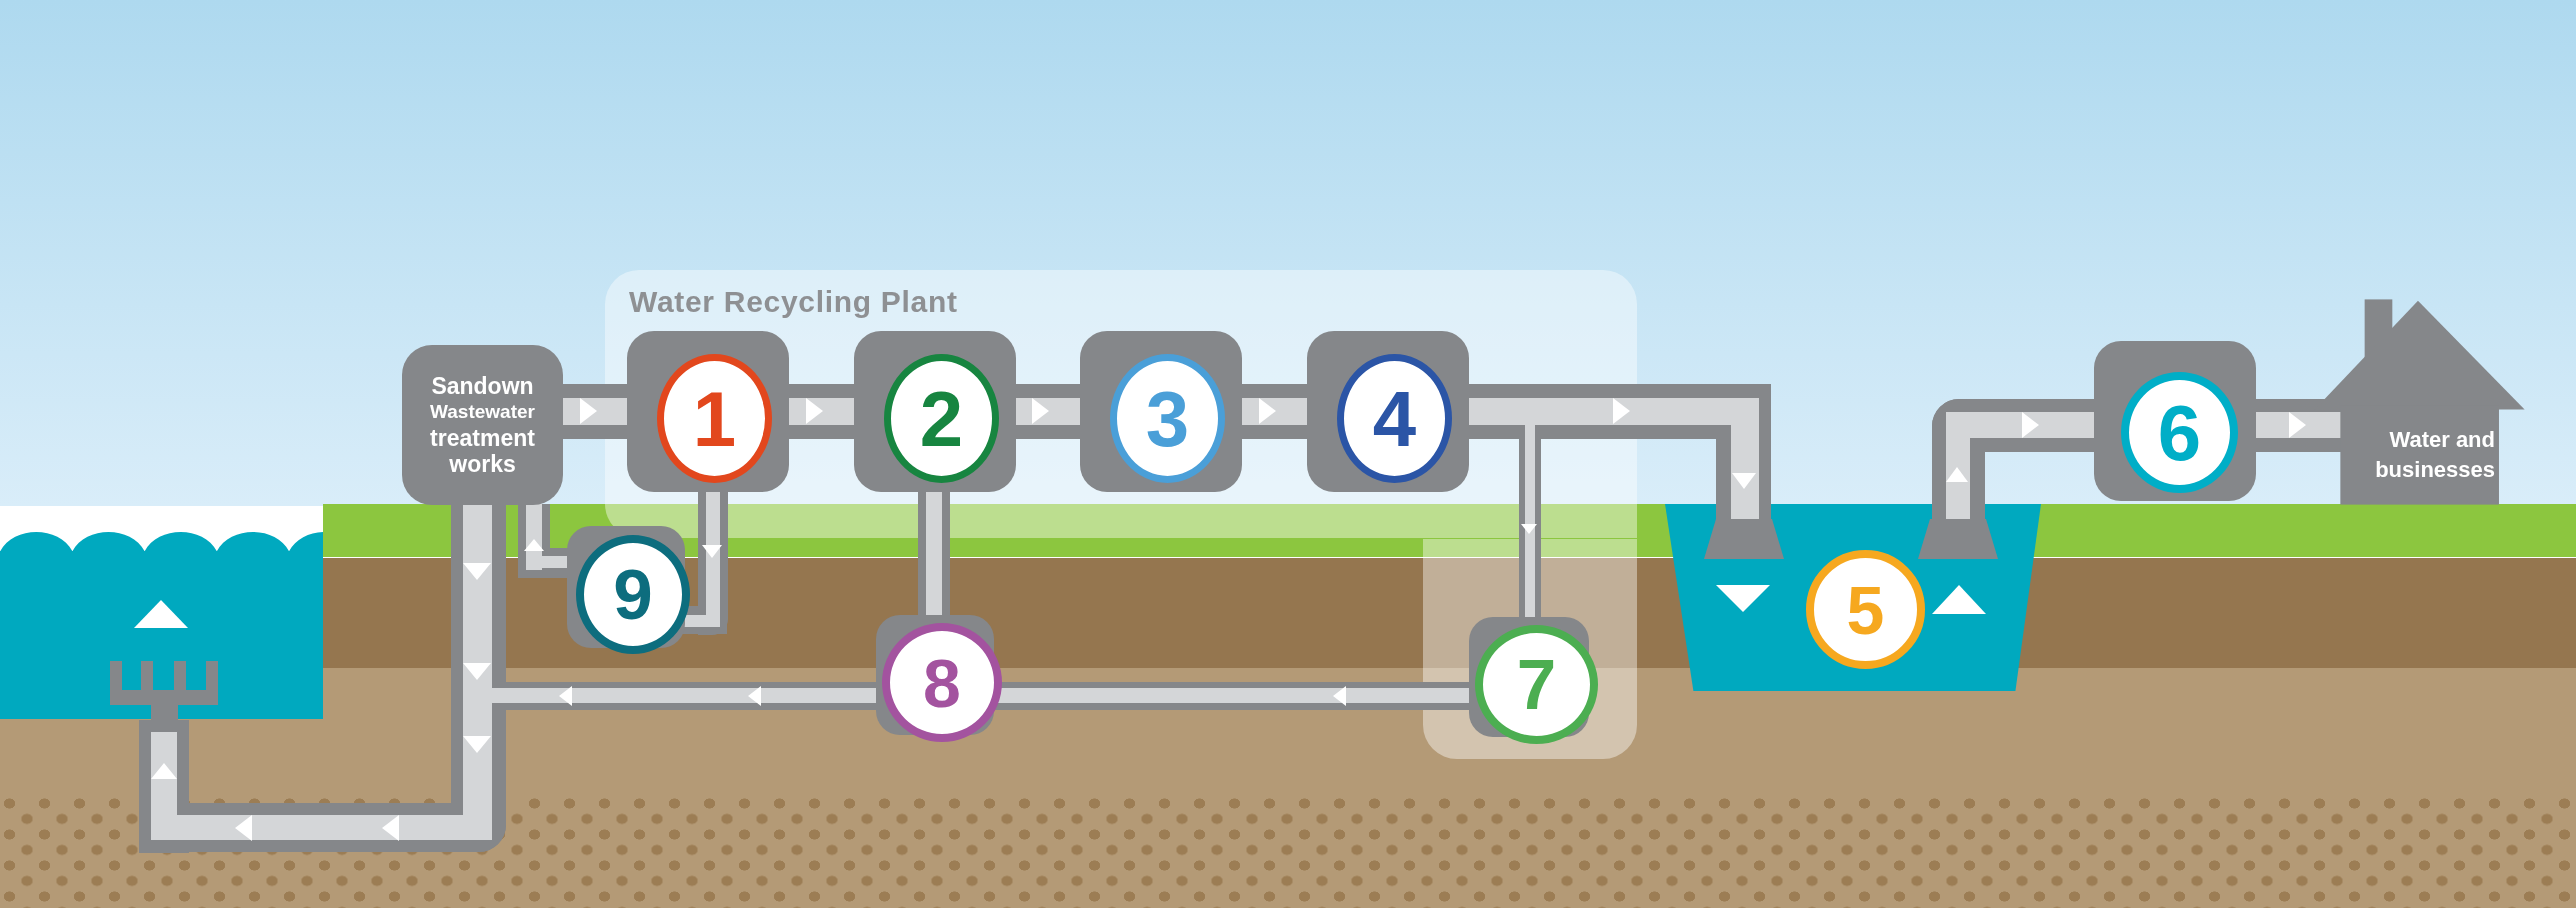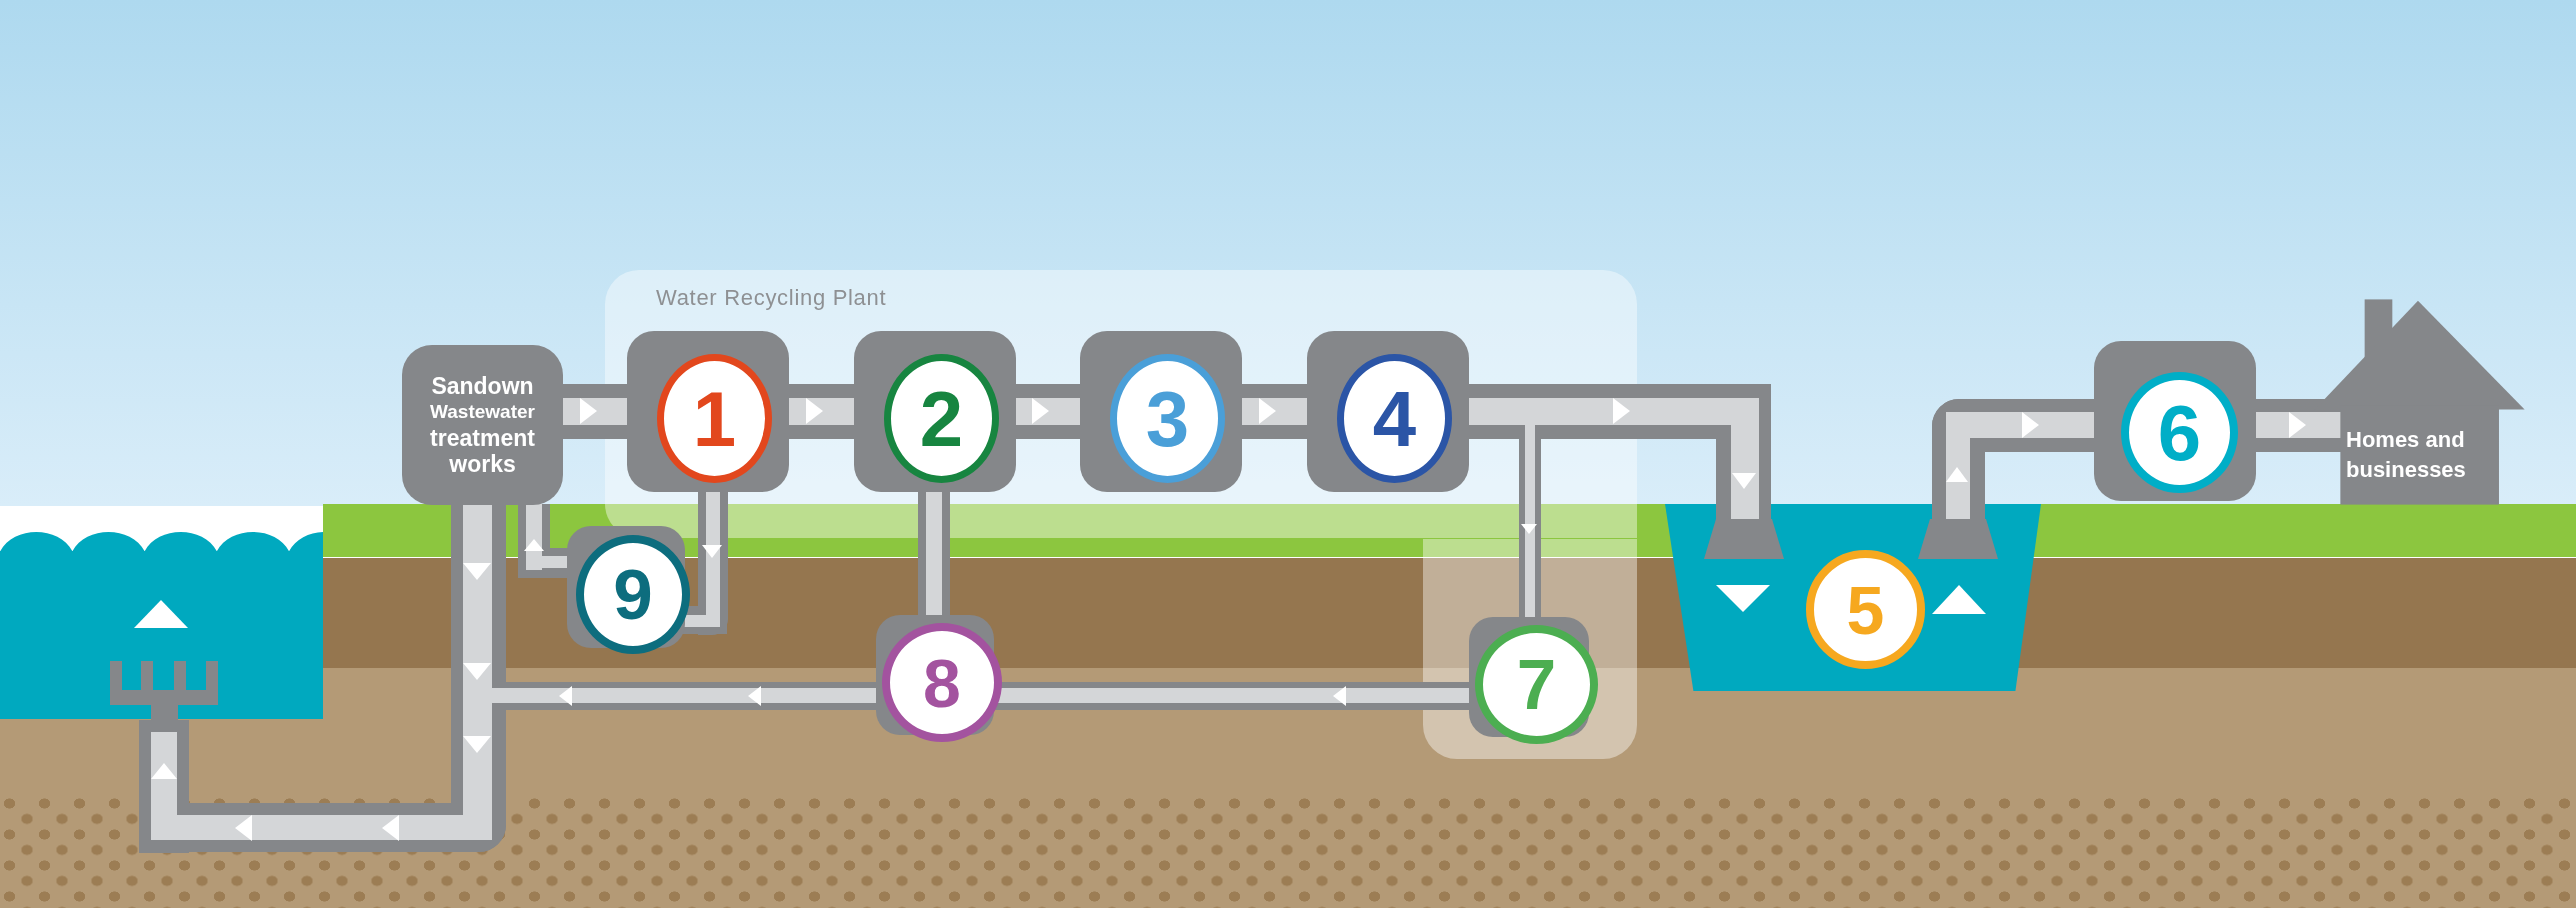--- a/index.html
+++ b/index.html
@@ -10,21 +10,21 @@
   .pi{position:absolute;background:var(--pipe-inner)}
   .box{position:absolute;background:var(--box);border-radius:27px}
   .ring{position:absolute;background:#fff;border-style:solid;border-radius:50%;
         display:flex;align-items:center;justify-content:center}
   .num{font-weight:bold;line-height:1}
   .tri{position:absolute;width:0;height:0;border-style:solid;border-color:transparent}
   .ar{border-width:13.5px 0 13.5px 17.6px;border-left-color:var(--arrow)}
   .al{border-width:10px 13.5px 10px 0;border-right-color:var(--arrow)}
   .ad{border-width:17.6px 14px 0 14px;border-top-color:var(--arrow)}
   .au{border-width:0 14px 17.6px 14px;border-bottom-color:var(--arrow)}
-  .whitetxt{color:#fff;font-weight:bold;text-align:left}
+  .whitetxt{color:#fff;font-weight:bold;text-align:right}
   .overlay{position:absolute;background:rgba(255,255,255,0.42)}
 </style>
 </head>
 <body>
 
 <div id="scene">
 
   <div class="abs" style="left:0;top:0;width:2576px;height:506px;background:linear-gradient(var(--sky-top),var(--sky-bot))"></div>
   <div class="abs" style="left:323px;top:504px;width:1381px;height:53px;background:var(--grass)"></div>
   <div class="abs" style="left:2001px;top:504px;width:575px;height:53px;background:var(--grass)"></div>
@@ -100,21 +100,21 @@
   <div class="box" style="left:1469px;top:617px;width:120px;height:120px;border-radius:24px"></div>
   <div class="box" style="left:876px;top:615px;width:118px;height:120px;border-radius:24px"></div>
   <div class="box" style="left:567px;top:526px;width:118px;height:122px;border-radius:24px"></div>
 
   <svg class="abs" style="left:2312px;top:297px;color:var(--box)" width="216" height="210" viewBox="0 0 320 310">
     <rect x="78" y="3" width="41" height="140" fill="currentColor"></rect>
     <polygon points="4,166 157,5 315,166" fill="currentColor"></polygon>
     <rect x="42" y="160" width="235" height="147" fill="currentColor"></rect>
   </svg>
   <div class="abs whitetxt" style="left:2346px;top:425px;width:149px;font-size:22px;line-height:30px">
-    <div>Homes and</div>
+    <div>Water and</div>
     <div>businesses</div>
   </div>
 
   <div class="ring" style="left: 657px; top: 354px; width: 101px; height: 115px; border-width: 7.4px; border-color: rgb(226, 71, 29);">
     <span class="num" style="font-size: 78px; color: rgb(226, 71, 29);">1</span>
     </div>
   <div class="ring" style="left: 884px; top: 354px; width: 101px; height: 115px; border-width: 7.4px; border-color: rgb(23, 133, 64);">
     <span class="num" style="font-size: 78px; color: rgb(23, 133, 64);">2</span>
     </div>
   <div class="ring" style="left: 1110px; top: 354px; width: 101px; height: 115px; border-width: 7.4px; border-color: rgb(74, 159, 216);">
@@ -158,16 +158,16 @@
   <div class="tri al" style="left:559px;top:686px"></div>
   <div class="tri al" style="left:748px;top:686px"></div>
   <div class="tri al" style="left:1333px;top:686px"></div>
   <div class="tri al" style="left:235px;top:815px;border-width:13px 17px 13px 0"></div>
   <div class="tri al" style="left:382px;top:815px;border-width:13px 17px 13px 0"></div>
 
   <div class="tri au" style="left:134px;top:600px;border-width:0 27px 28px 27px"></div>
   <div class="tri ad" style="left:1716px;top:585px;border-width:27px 27px 0 27px"></div>
   <div class="tri au" style="left:1932px;top:585px;border-width:0 27px 29px 27px"></div>
 
-  <div class="abs" style="left:656px;top:285px;font-size:22px;font-weight:normal;color:var(--label-gray);letter-spacing:0.7px">Water Recycling Plant</div>
+  <div class="abs" style="left:629px;top:285px;font-size:30px;font-weight:bold;color:var(--label-gray);letter-spacing:0.7px">Water Recycling Plant</div>
 
 </div>
 
 
 </body></html>

